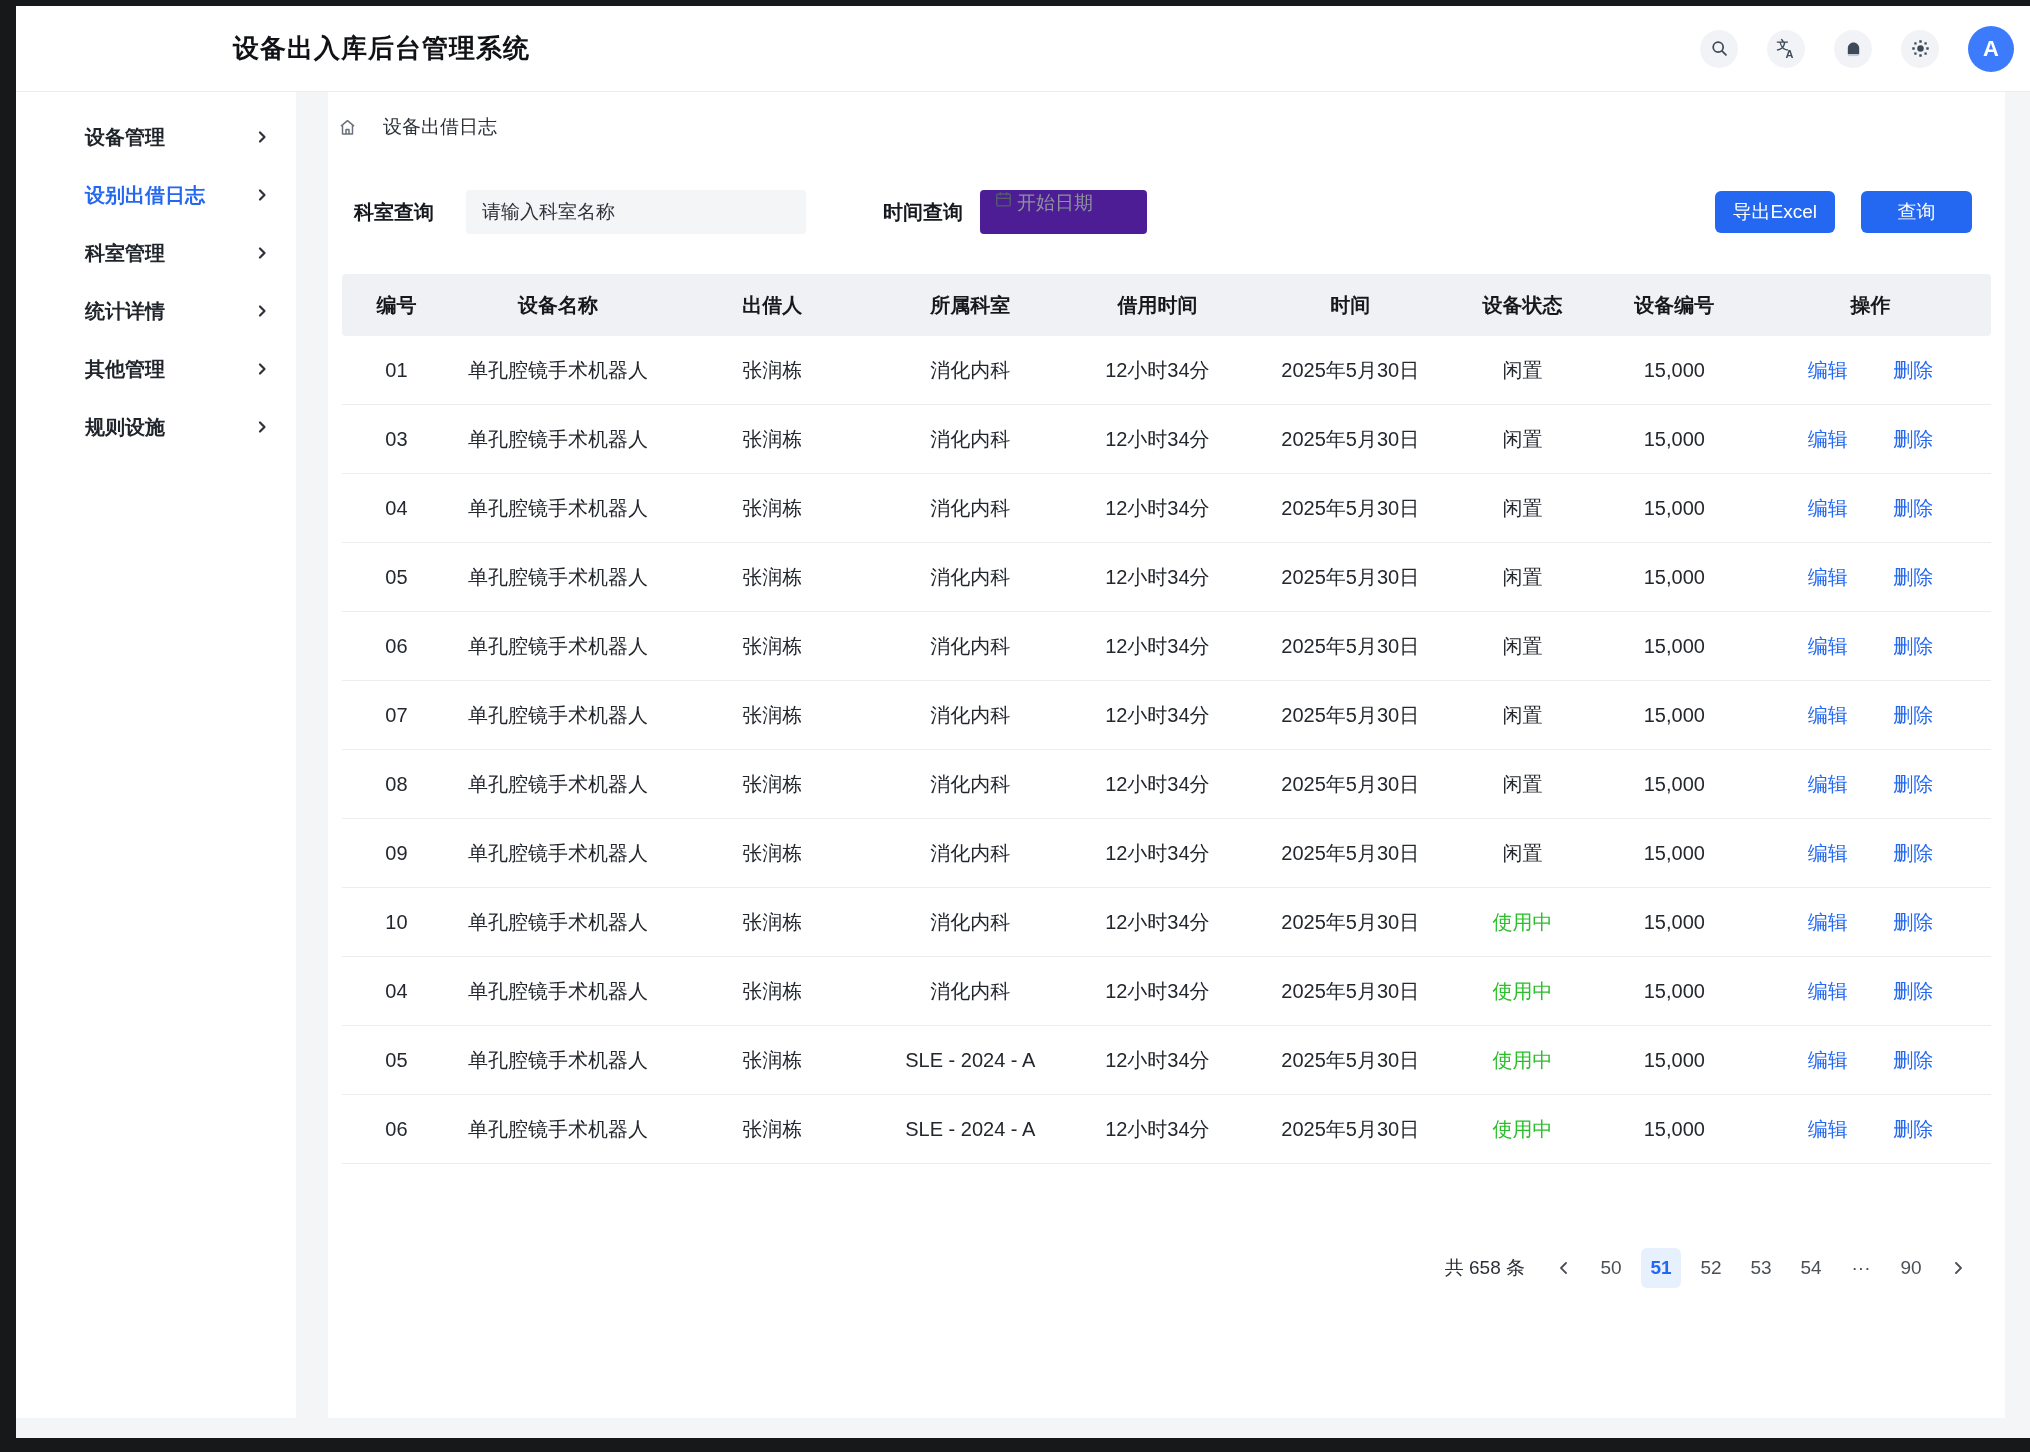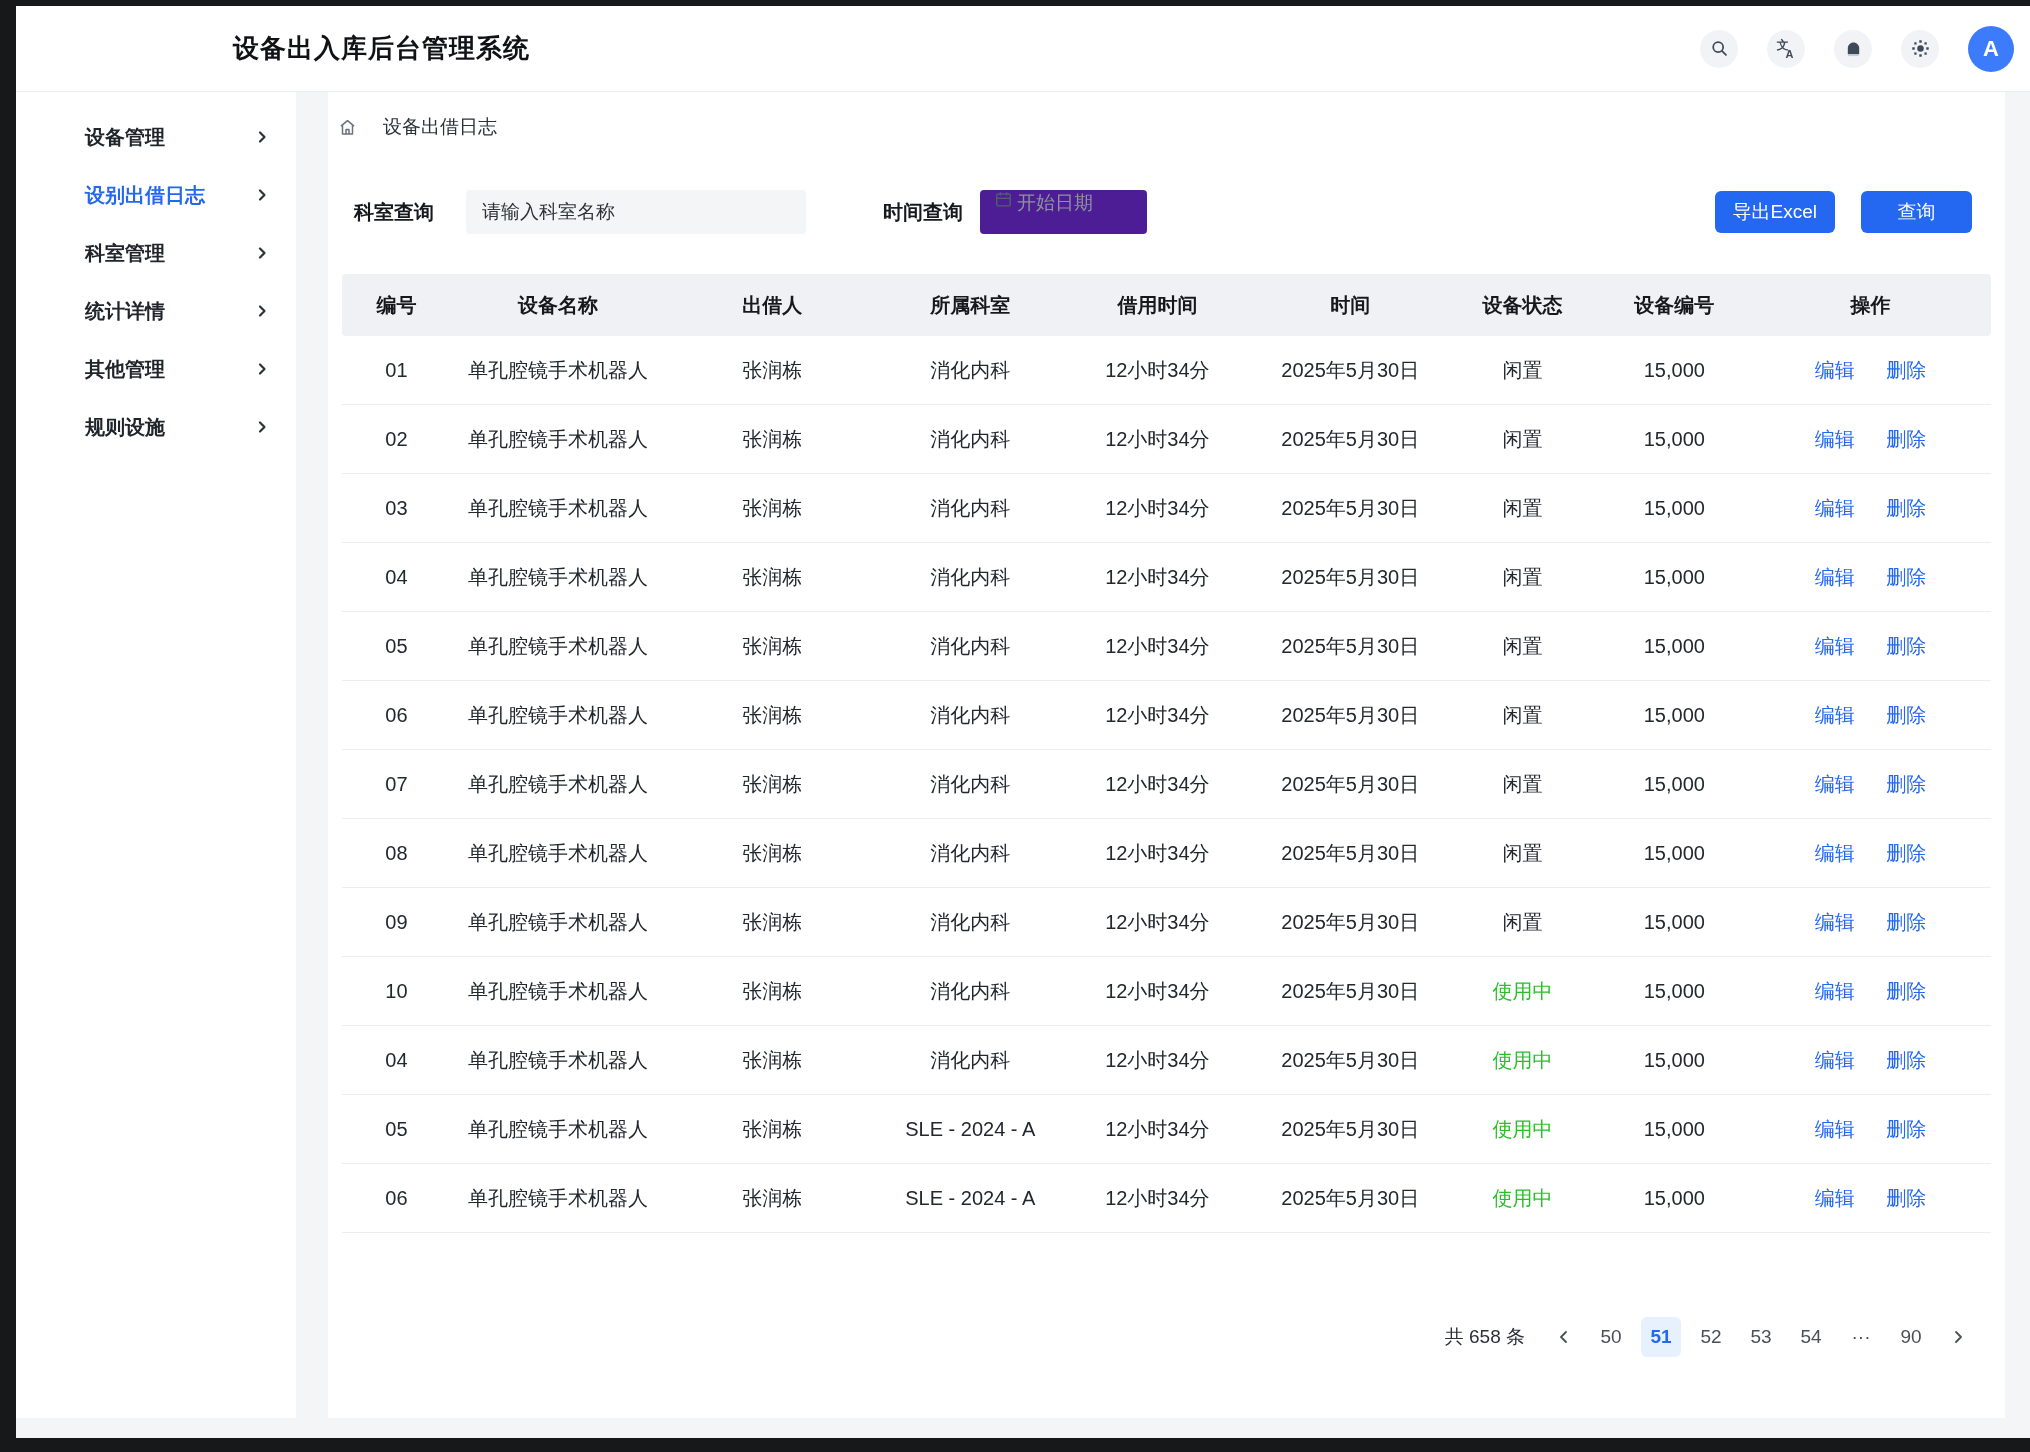--- a/index.html
+++ b/index.html
@@ -36,21 +36,21 @@
   .spacer{flex:1}
   .btn{min-width:111px;height:42px;background:var(--primary,#2468f2);color:#fff;border:none;border-radius:6px;font-size:19px;cursor:pointer;padding:0 18px;font-family:inherit}
   .btn + .btn{margin-left:26px}
 
   table{width:calc(100% - 28px);margin:40px 14px 0;border-collapse:collapse;table-layout:fixed}
   thead th{background:#eff1f4;height:62px;font-size:20px;font-weight:700;color:#15181d;text-align:center;padding:0}
   thead th:first-child{border-radius:4px 0 0 4px}
   thead th:last-child{border-radius:0 4px 4px 0}
   tbody td{height:68px;text-align:center;font-size:20px;color:#23272e;border-bottom:1px solid #ebedf0;padding:0;overflow:hidden;white-space:nowrap}
   td.green{color:var(--green,#2abf2a)}
-  .ops a{color:var(--primary,#2468f2);text-decoration:none;margin:0 13px;cursor:pointer}
+  .ops a{color:var(--primary,#2468f2);text-decoration:none;margin:0 20px;cursor:pointer}
 
   .pager{display:flex;align-items:center;justify-content:flex-end;margin:84px 30px 0 0;gap:10px}
   .total{font-size:19px;color:#2c3138;margin-right:12px}
   .parrow{width:34px;height:36px;display:flex;align-items:center;justify-content:center;cursor:pointer}
   .pitem{min-width:40px;height:40px;line-height:40px;text-align:center;font-size:19px;color:#4a5056;cursor:pointer;border-radius:6px}
   .pitem.active{background:var(--primary_light_bg,#e7f1fe);color:var(--primary,#2468f2);font-weight:600}
 </style>
 </head>
 <body>
 
@@ -223,34 +223,20 @@
                 <td>12小时34分</td>
                 <td>2025年5月30日</td>
                 <td>闲置</td>
                 <td>15,000</td>
                 <td class="ops">
                   <a>编辑</a>
                   <a>删除</a>
                 </td>
               </tr>
               <tr>
-                <td>02</td>
-                <td>单孔腔镜手术机器人</td>
-                <td>张润栋</td>
-                <td>消化内科</td>
-                <td>12小时34分</td>
-                <td>2025年5月30日</td>
-                <td>闲置</td>
-                <td>15,000</td>
-                <td class="ops">
-                  <a>编辑</a>
-                  <a>删除</a>
-                </td>
-              </tr>
-              <tr>
                 <td>03</td>
                 <td>单孔腔镜手术机器人</td>
                 <td>张润栋</td>
                 <td>消化内科</td>
                 <td>12小时34分</td>
                 <td>2025年5月30日</td>
                 <td>闲置</td>
                 <td>15,000</td>
                 <td class="ops">
                   <a>编辑</a>

